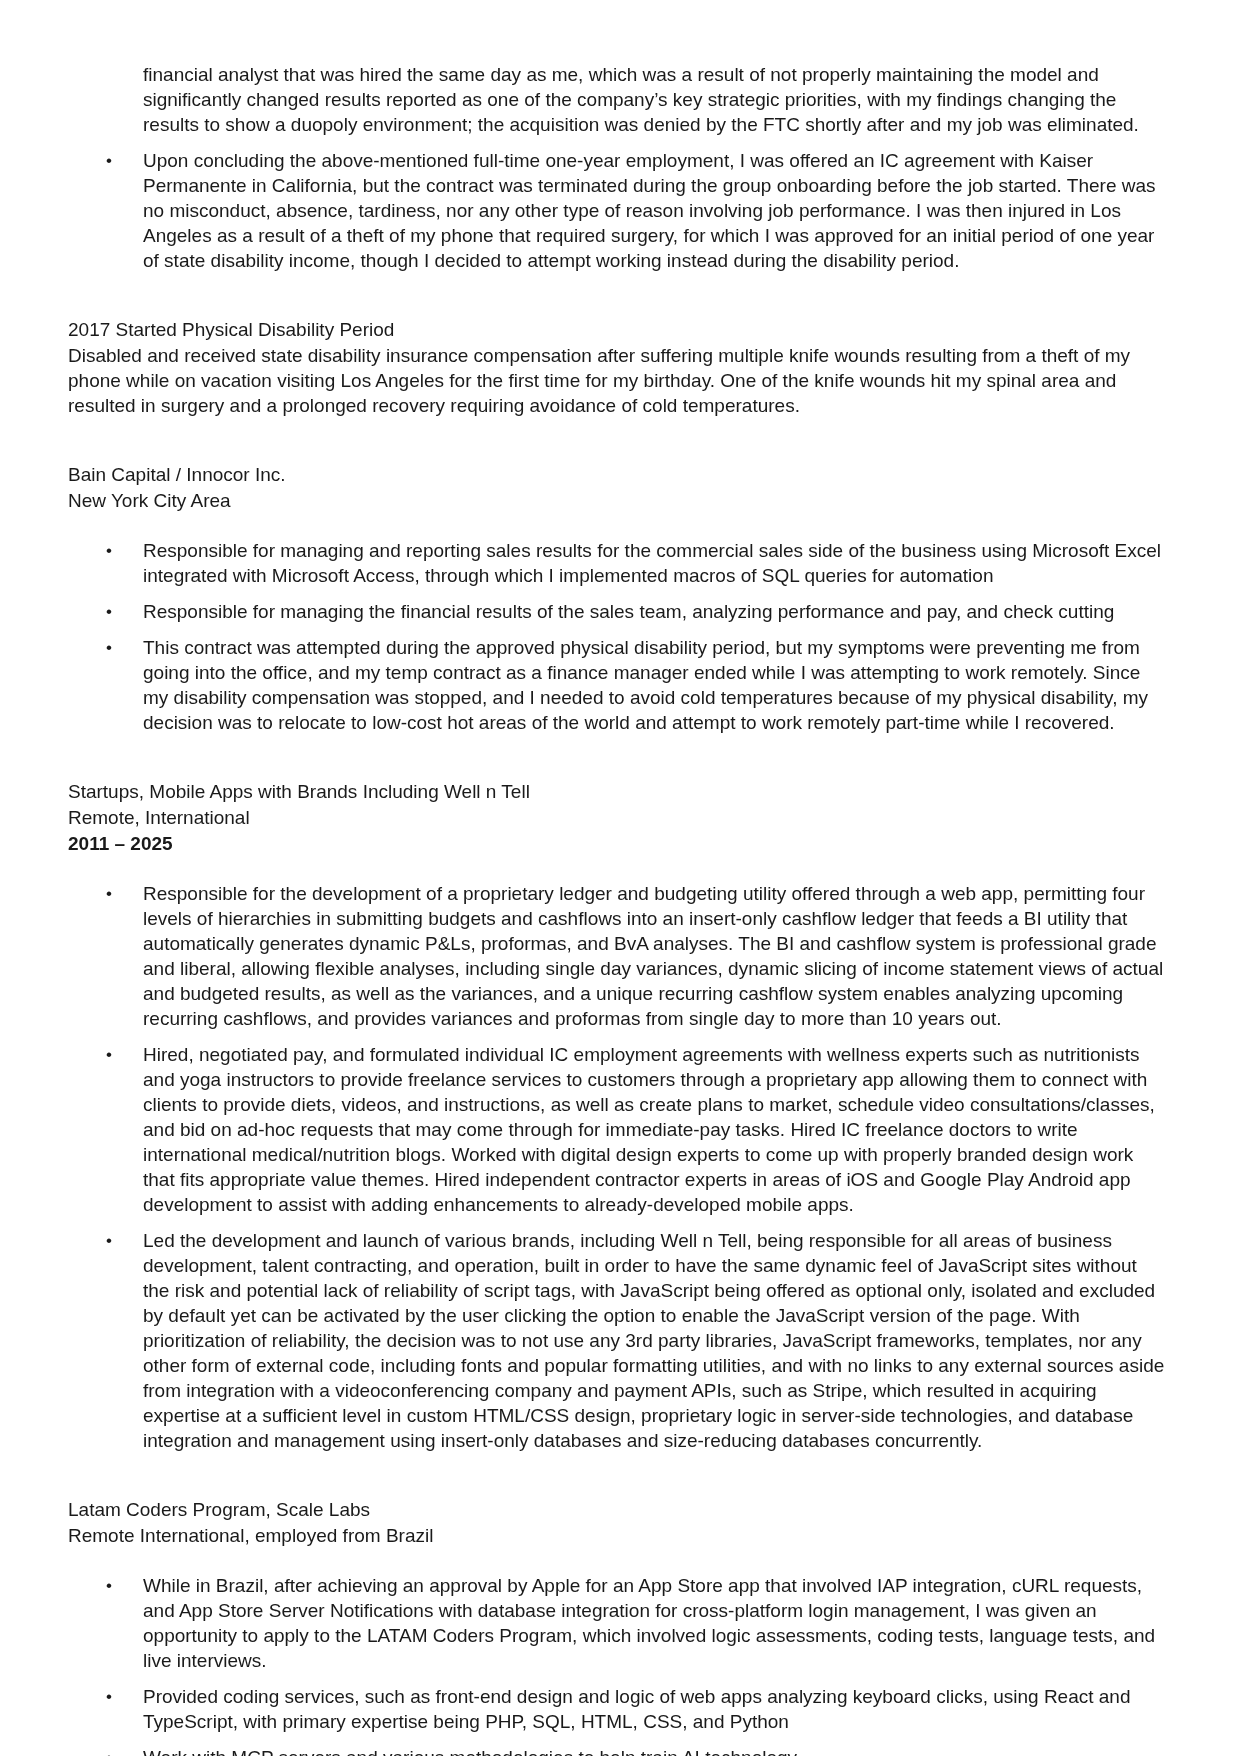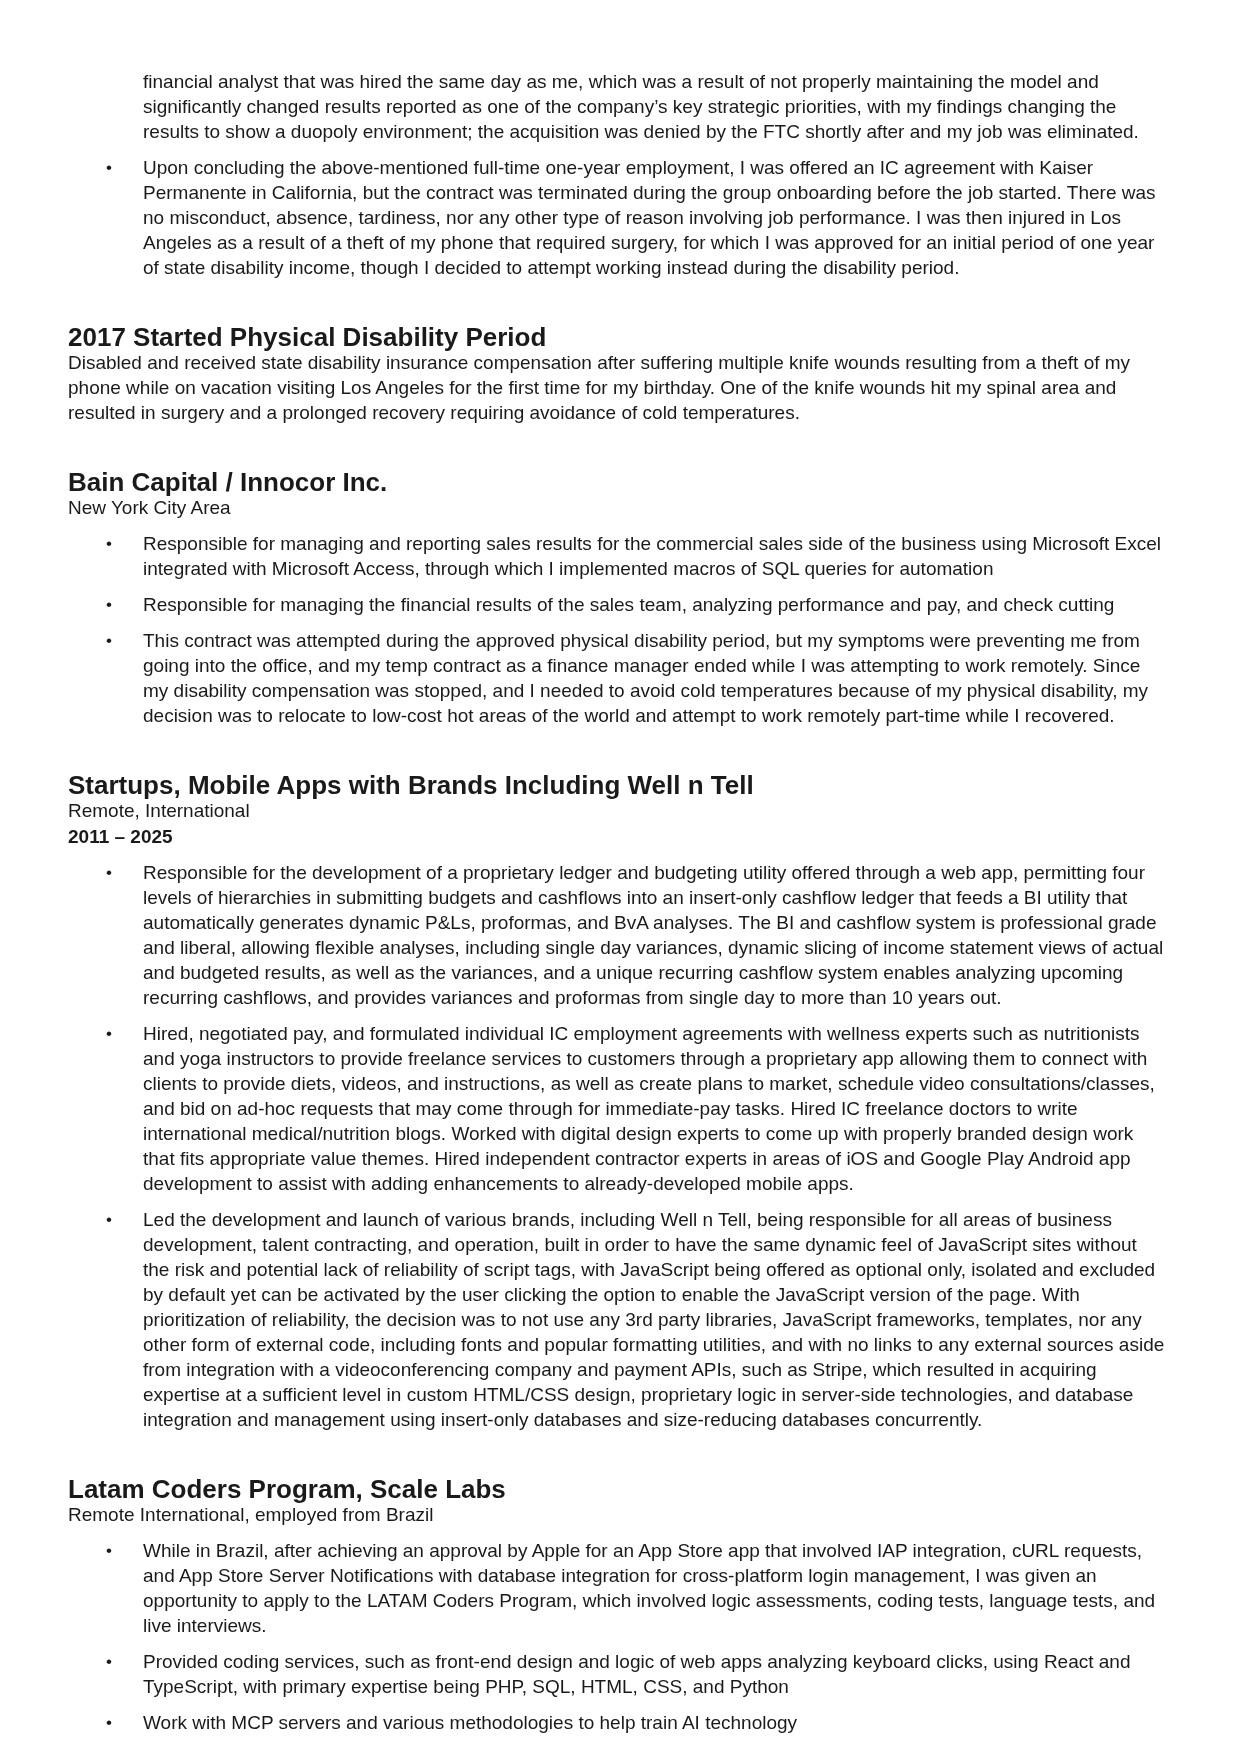--- a/index.html
+++ b/index.html
@@ -33,43 +33,43 @@
   }
   ul.bullets li:first-child { margin-top: 0; }
   ul.bullets li::before {
     content: "\2022";
     position: absolute;
     left: 38px;
     top: 0;
     font-size: 17px;
     line-height: 25px;
   }
-  ul.bullets li.continuation { margin-top: 15px; }
+  ul.bullets li.continuation { margin-top: 8px; }
   ul.bullets li.continuation::before { content: none; }
   .section { margin-top: 44px; }
   .section-heading, .company-name {
-    font-size: 26px;
+    font-size: 19px;
     line-height: 26px;
-    font-weight: bold;
+    font-weight: normal;
   }
   .location {
     font-size: 19px;
     line-height: 26px;
   }
   .role-row {
     display: flex;
     justify-content: space-between;
     align-items: baseline;
     font-size: 19px;
     line-height: 26px;
     font-weight: bold;
   }
   .role-row .dates { white-space: nowrap; }
   .section p.body-text { margin-top: 0; }
-  .section ul.bullets { margin-top: 10px; }
+  .section ul.bullets { margin-top: 24px; }
 </style>
 </head>
 <body>
 
 <div class="page">
 
   <ul class="bullets">
     <li class="continuation">financial analyst that was hired the same day as me, which was a result of not properly maintaining the model and significantly changed results reported as one of the company’s key strategic priorities, with my findings changing the results to show a duopoly environment; the acquisition was denied by the FTC shortly after and my job was eliminated.</li>
     <li>Upon concluding the above-mentioned full-time one-year employment, I was offered an IC agreement with Kaiser Permanente in California, but the contract was terminated during the group onboarding before the job started. There was no misconduct, absence, tardiness, nor any other type of reason involving job performance. I was then injured in Los Angeles as a result of a theft of my phone that required surgery, for which I was approved for an initial period of one year of state disability income, though I decided to attempt working instead during the disability period.</li>
   </ul>

